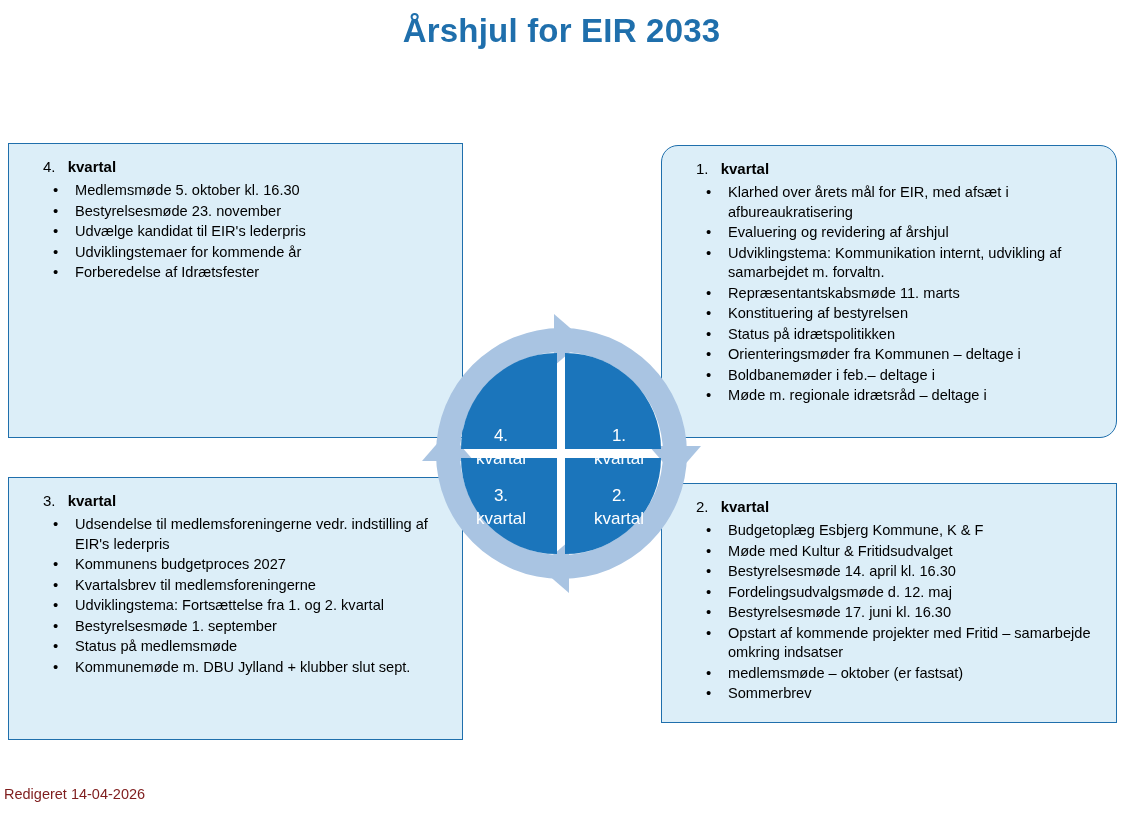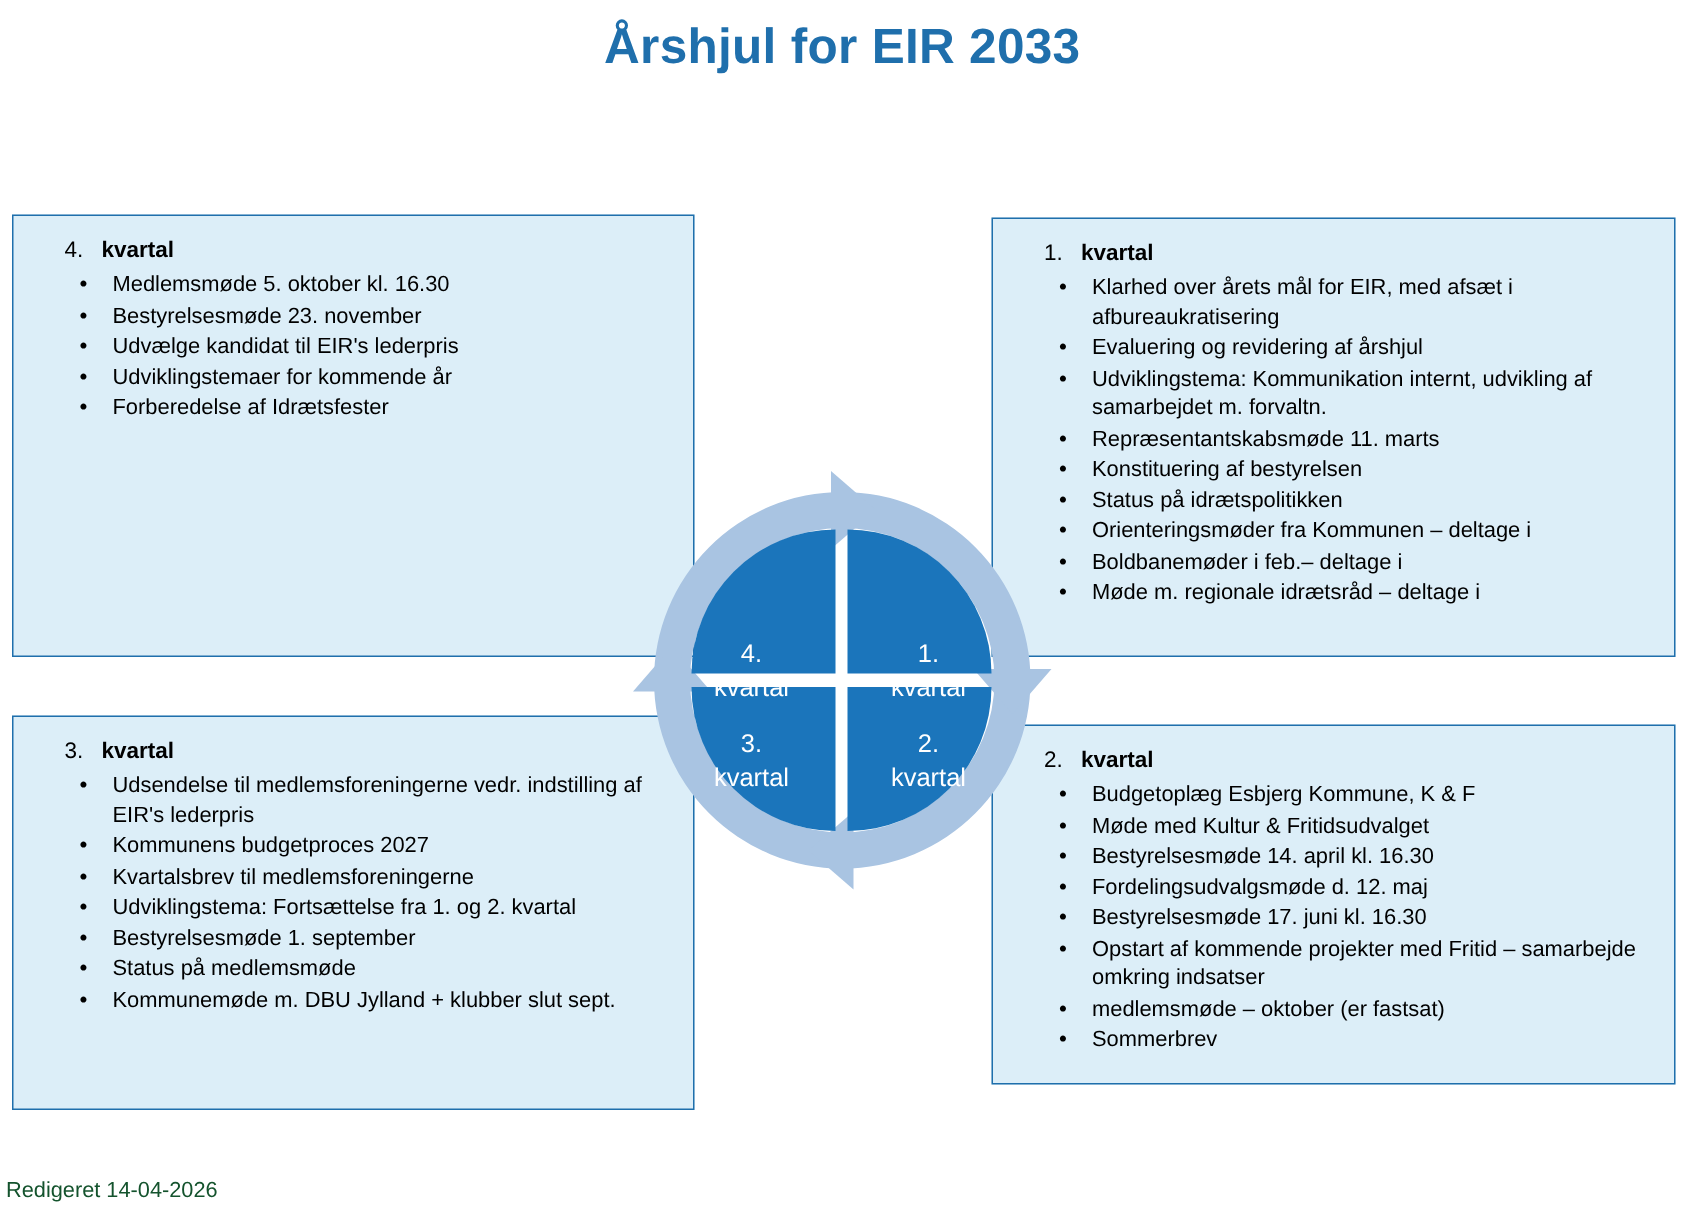--- a/index.html
+++ b/index.html
@@ -63,21 +63,21 @@
   ul.items li:before {
     content: "\2022";
     position: absolute;
     left: 4px;
     top: -1px;
     font-size: 15px;
   }
 
   
   #box-q4 { left: 8px;   top: 143px; width: 455px; height: 295px; }
-  #box-q1 { left: 661px; top: 145px; width: 456px; height: 293px; }
+  #box-q1 { left: 661px; top: 145px; width: 456px; height: 293px; border-radius: 17px; }
   #box-q3 { left: 8px;   top: 477px; width: 455px; height: 263px; }
   #box-q2 { left: 661px; top: 483px; width: 456px; height: 240px; }
 
   
   .wheel {
     position: absolute;
     left: 414px;
     top: 306px;
     width: 295px;
     height: 295px;
@@ -96,21 +96,21 @@
   #label-q1 { left: 150px; top: 118px; }
   #label-q2 { left: 150px; top: 178px; }
   #label-q3 { left: 32px;  top: 178px; }
   #label-q4 { left: 32px;  top: 118px; }
 
   .footer-note {
     position: absolute;
     left: 4px;
     top: 786px;
     font-size: 14.5px;
-    color: #14532d;
+    color: #7f1d1d;
   }
 </style>
 </head>
 <body>
 
 <div class="page-title">Årshjul for EIR 2033</div>
 
 <div class="quadrant-box" id="box-q4">
   <div class="box-title">
     <span class="num">4.</span>

